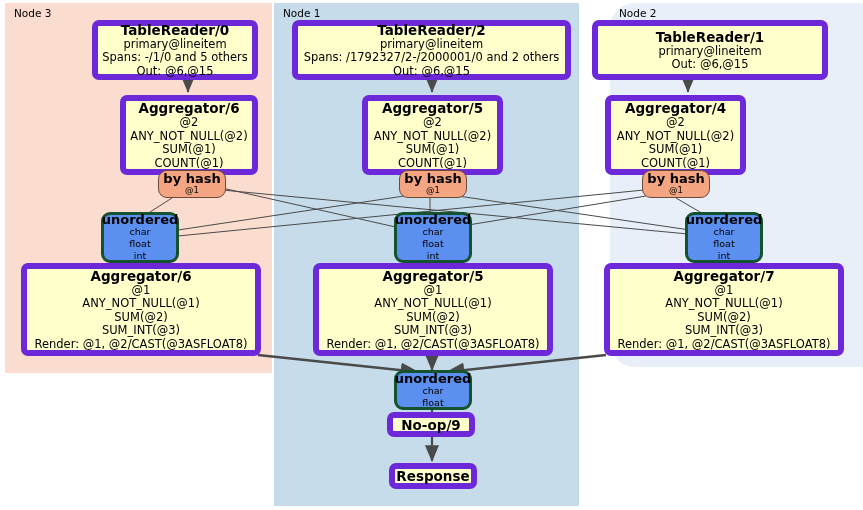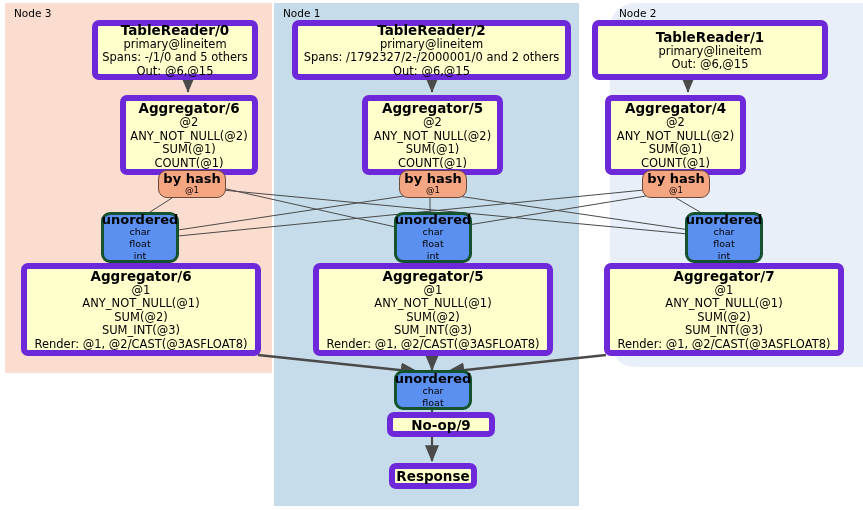--- a/index.html
+++ b/index.html
@@ -252,21 +252,21 @@
     <div class="ln">SUM_INT(@3)</div>
     <div class="ln">Render: @1, @2/CAST(@3ASFLOAT8)</div>
   </div>
 
   <div class="node node-unordered" style="left:394px; top:370px; width:78px; height:40px;">
     <div class="ttl-sm">unordered</div>
     <div class="ln-mid">char</div>
     <div class="ln-mid">float</div>
   </div>
 
-  <div class="node node-proc" style="left:387px; top:412px; width:108px; height:25px;">
+  <div class="node node-proc" style="left:387px; top:412px; width:88px; height:25px;">
     <div class="ttl">No-op/9</div>
   </div>
 
   <div class="node node-proc" style="left:389px; top:463px; width:88px; height:26px;">
     <div class="ttl">Response</div>
   </div>
 
 </div>
 
 </body></html>

